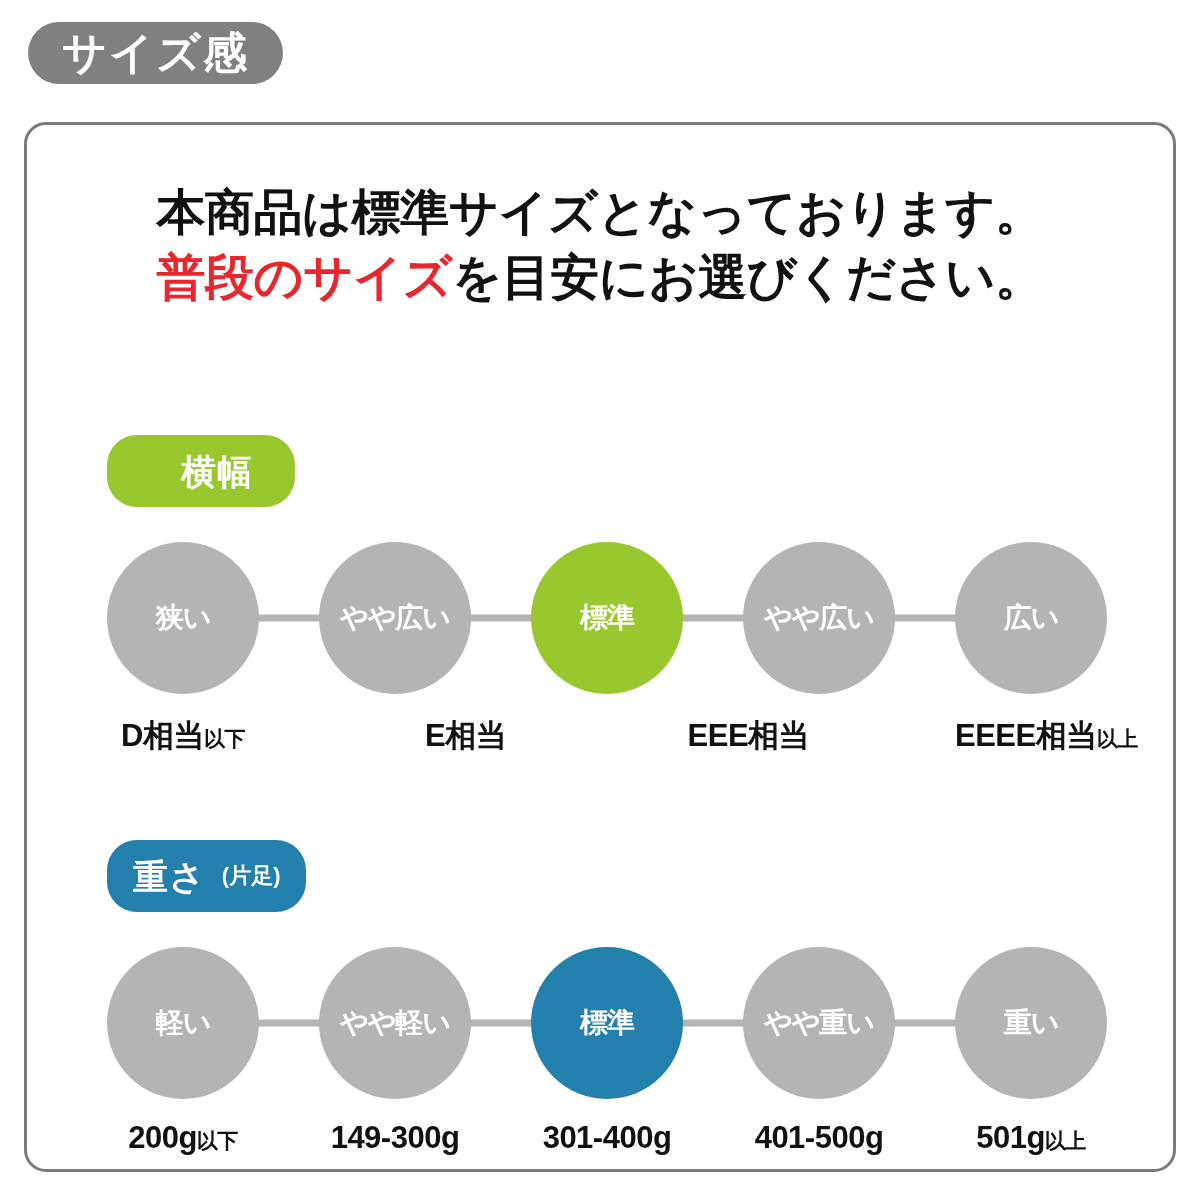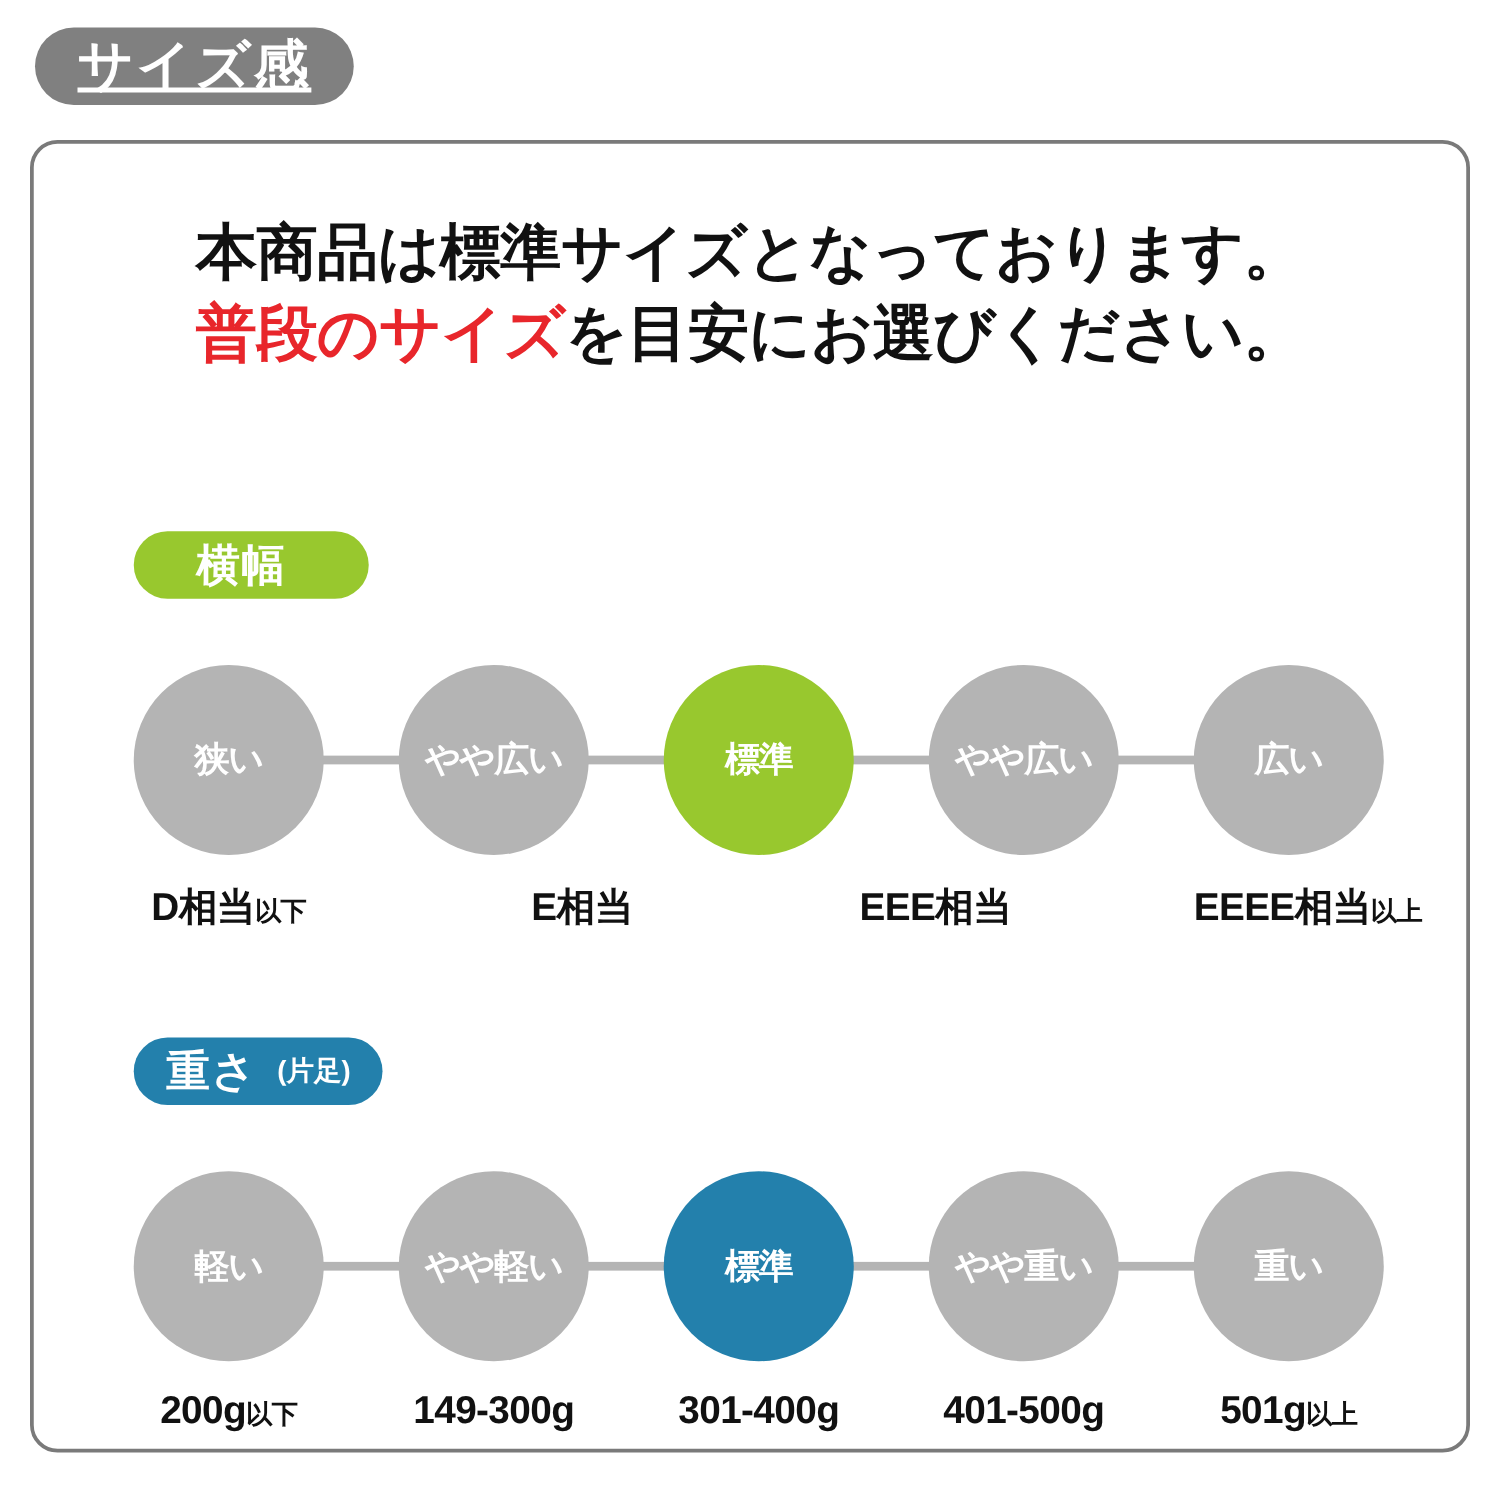--- a/index.html
+++ b/index.html
@@ -28,28 +28,27 @@
     align-items: center;
     justify-content: center;
     box-sizing: border-box;
   }
   .header-badge-label {
     color: #ffffff;
     font-size: 44px;
     font-weight: bold;
     letter-spacing: 2px;
     line-height: 1;
-    text-decoration: underline;
   }
 
   
   .card {
     position: absolute;
     left: 24px;
-    top: 112px;
+    top: 122px;
     width: 1152px;
     height: 1050px;
     border: 3px solid #7a7a7a;
     border-radius: 22px;
     box-sizing: border-box;
     background: #ffffff;
   }
 
   
   .headline {
@@ -77,27 +76,27 @@
     left: 0;
     width: 100%;
   }
   .section-width { top: 310px; }
   .section-weight { top: 715px; }
 
   .section-badge {
     position: absolute;
     left: 80px;
     top: 0;
-    height: 54px;
+    height: 72px;
     min-width: 188px;
     padding: 0 26px;
     border-radius: 30px;
     display: flex;
     align-items: center;
-    justify-content: center;
+    justify-content: flex-end;
     box-sizing: border-box;
   }
   .section-badge.green { background: #98C82E; }
   .section-badge.blue  { background: #2380AC; }
 
   .section-badge-label {
     color: #ffffff;
     font-size: 35px;
     font-weight: bold;
     line-height: 1;

